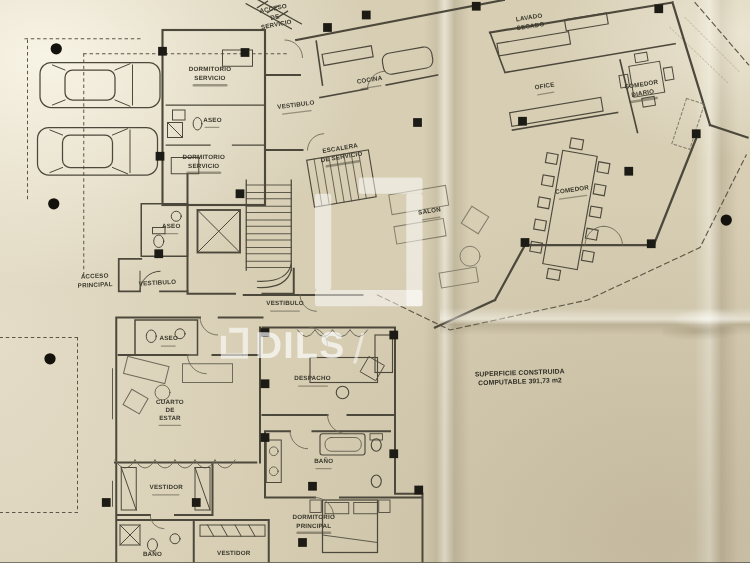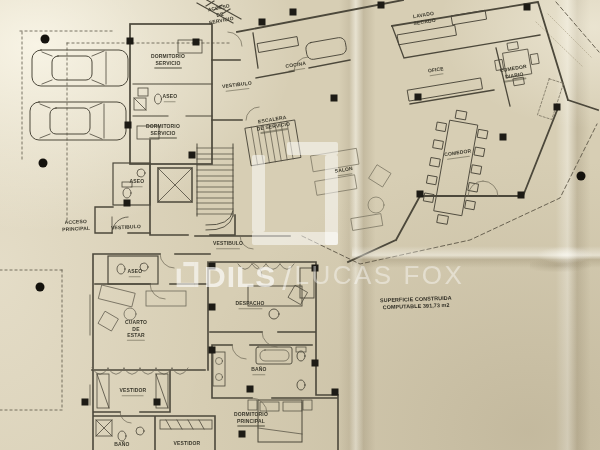--- a/index.html
+++ b/index.html
@@ -291,21 +291,20 @@
     <svg class="wm-icon" viewBox="0 0 26 30">
       <g fill="rgba(255,255,255,.6)">
         <rect x="8" y="0" width="13" height="5"></rect>
         <rect x="21" y="0" width="5" height="30"></rect>
         <rect x="0" y="25" width="21" height="5"></rect>
         <rect x="0" y="8" width="5" height="17"></rect>
       </g>
     </svg>
     <span class="wm-dils">DILS</span>
     <span class="wm-slash">/</span>
-    <span class="wm-lucasfox">LUCAS FOX</span>
   </div>
 
   <div class="crease-h"></div>
   <div class="wrinkle"></div>
 
   <div id="labels">
       <div class="room-label" style="left: 220px; top: 14px; transform: translate(-50%, -50%) rotate(-11deg);">ACCESO
 DE
 SERVICIO</div>
       <div class="room-label sub" style="left: 168px; top: 61px; transform: translate(-50%, -50%) rotate(0deg);">DORMITORIO

